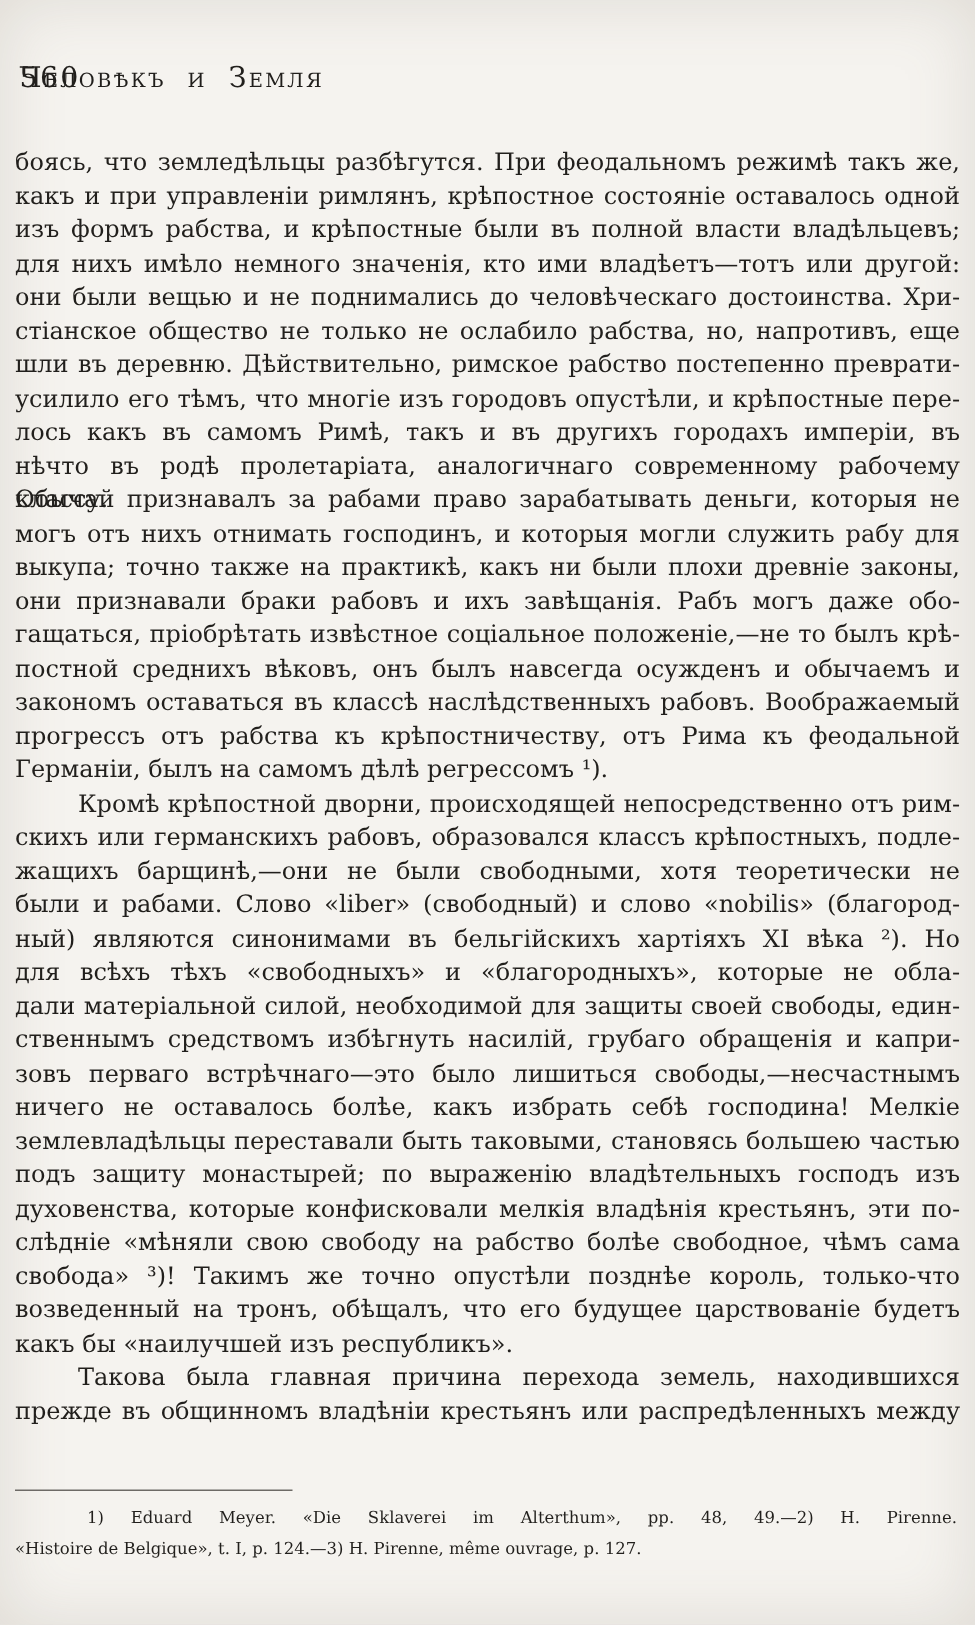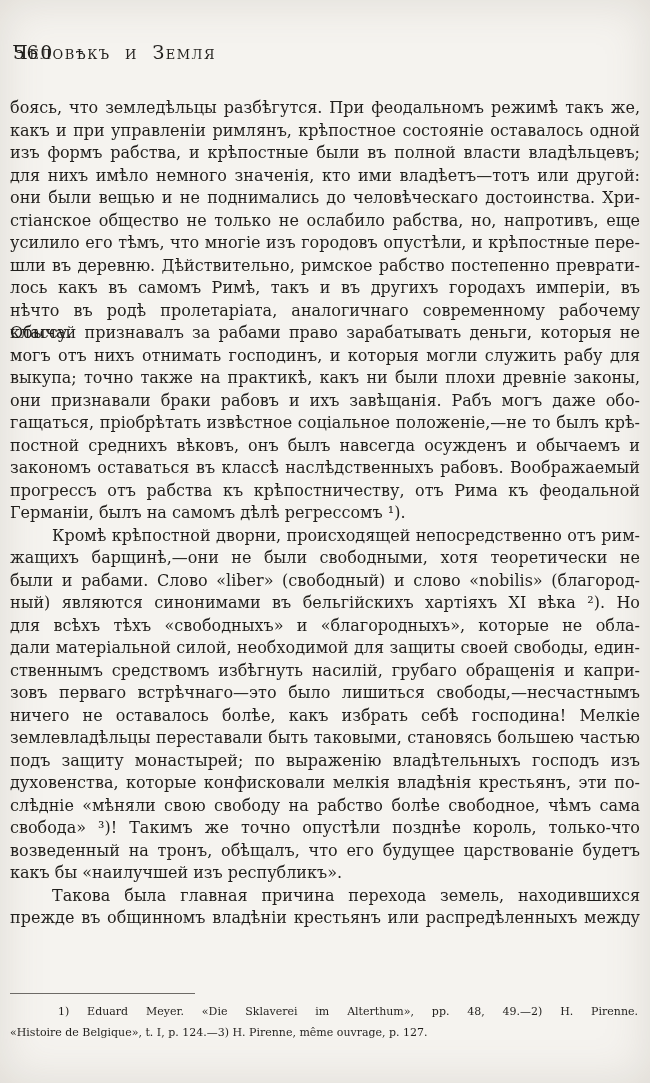--- a/index.html
+++ b/index.html
@@ -83,34 +83,35 @@
     <div class="running-title">Человѣкъ и Земля</div>
   </div>
 
   <div class="body-text">
       <div class="line">боясь, что земледѣльцы разбѣгутся. При феодальномъ режимѣ такъ же,</div>
       <div class="line">какъ и при управленіи римлянъ, крѣпостное состояніе оставалось одной</div>
       <div class="line">изъ формъ рабства, и крѣпостные были въ полной власти владѣльцевъ;</div>
       <div class="line">для нихъ имѣло немного значенія, кто ими владѣетъ—тотъ или другой:</div>
       <div class="line">они были вещью и не поднимались до человѣческаго достоинства. Хри-</div>
       <div class="line">стіанское общество не только не ослабило рабства, но, напротивъ, еще</div>
+      <div class="line">шли въ деревню. Дѣйствительно, римское рабство постепенно преврати-</div>
       <div class="line">усилило его тѣмъ, что многіе изъ городовъ опустѣли, и крѣпостные пере-</div>
-      <div class="line">шли въ деревню. Дѣйствительно, римское рабство постепенно преврати-</div>
       <div class="line">лось какъ въ самомъ Римѣ, такъ и въ другихъ городахъ имперіи, въ</div>
       <div class="line">нѣчто въ родѣ пролетаріата, аналогичнаго современному рабочему классу.</div>
       <div class="line">Обычай признавалъ за рабами право зарабатывать деньги, которыя не</div>
       <div class="line">могъ отъ нихъ отнимать господинъ, и которыя могли служить рабу для</div>
       <div class="line">выкупа; точно также на практикѣ, какъ ни были плохи древніе законы,</div>
       <div class="line">они признавали браки рабовъ и ихъ завѣщанія. Рабъ могъ даже обо-</div>
       <div class="line">гащаться, пріобрѣтать извѣстное соціальное положеніе,—не то былъ крѣ-</div>
       <div class="line">постной среднихъ вѣковъ, онъ былъ навсегда осужденъ и обычаемъ и</div>
       <div class="line">закономъ оставаться въ классѣ наслѣдственныхъ рабовъ. Воображаемый</div>
       <div class="line">прогрессъ отъ рабства къ крѣпостничеству, отъ Рима къ феодальной</div>
       <div class="line end">Германіи, былъ на самомъ дѣлѣ регрессомъ ¹).</div>
       <div class="line indent">Кромѣ крѣпостной дворни, происходящей непосредственно отъ рим-</div>
+      <div class="line">скихъ или германскихъ рабовъ, образовался классъ крѣпостныхъ, подле-</div>
       <div class="line">жащихъ барщинѣ,—они не были свободными, хотя теоретически не</div>
       <div class="line">были и рабами. Слово «liber» (свободный) и слово «nobilis» (благород-</div>
       <div class="line">ный) являются синонимами въ бельгійскихъ хартіяхъ XI вѣка ²). Но</div>
       <div class="line">для всѣхъ тѣхъ «свободныхъ» и «благородныхъ», которые не обла-</div>
       <div class="line">дали матеріальной силой, необходимой для защиты своей свободы, един-</div>
       <div class="line">ственнымъ средствомъ избѣгнуть насилій, грубаго обращенія и капри-</div>
       <div class="line">зовъ перваго встрѣчнаго—это было лишиться свободы,—несчастнымъ</div>
       <div class="line">ничего не оставалось болѣе, какъ избрать себѣ господина! Мелкіе</div>
       <div class="line">землевладѣльцы переставали быть таковыми, становясь большею частью</div>
       <div class="line">подъ защиту монастырей; по выраженію владѣтельныхъ господъ изъ</div>

